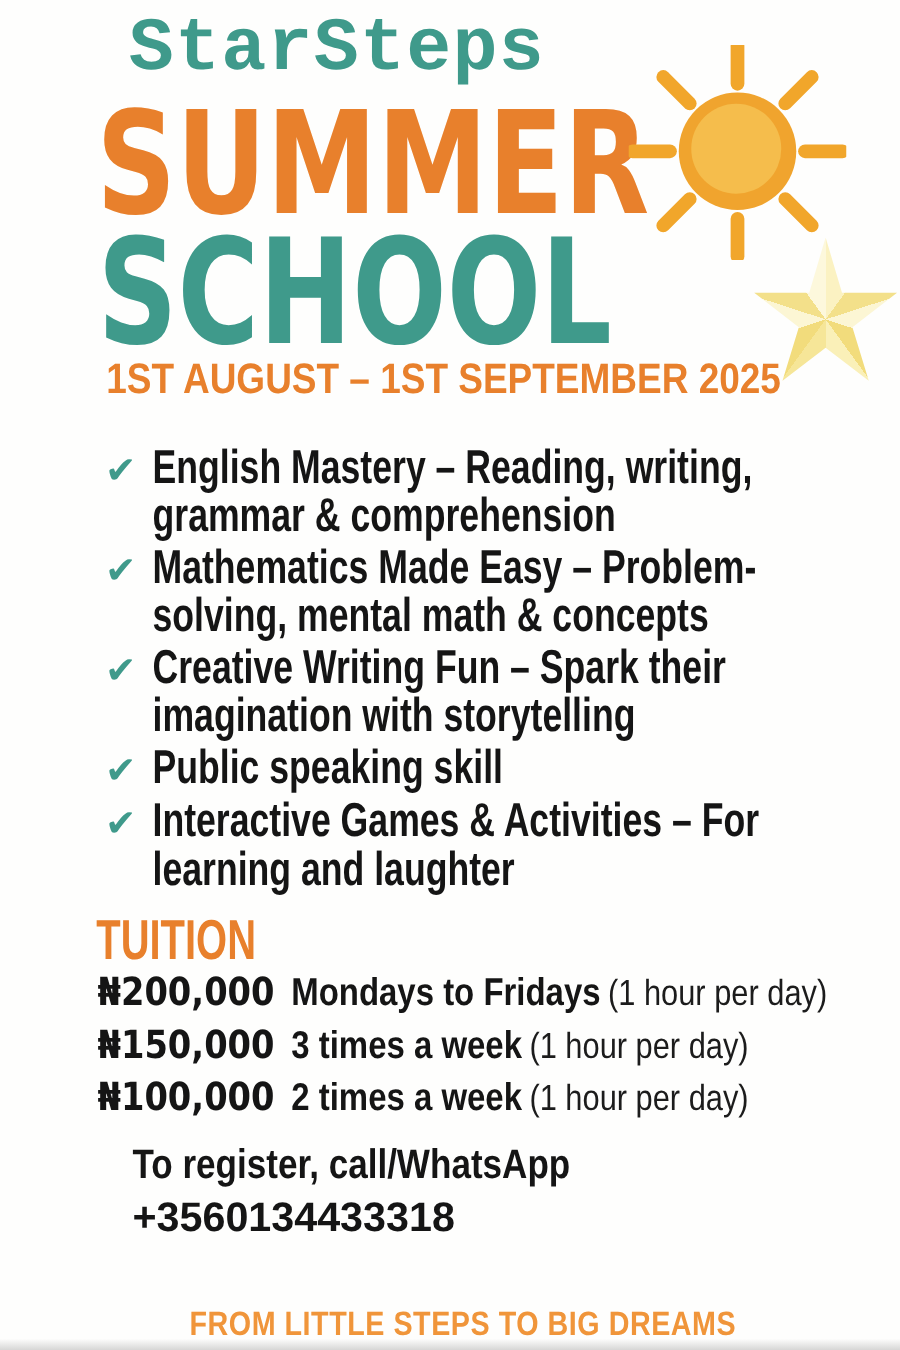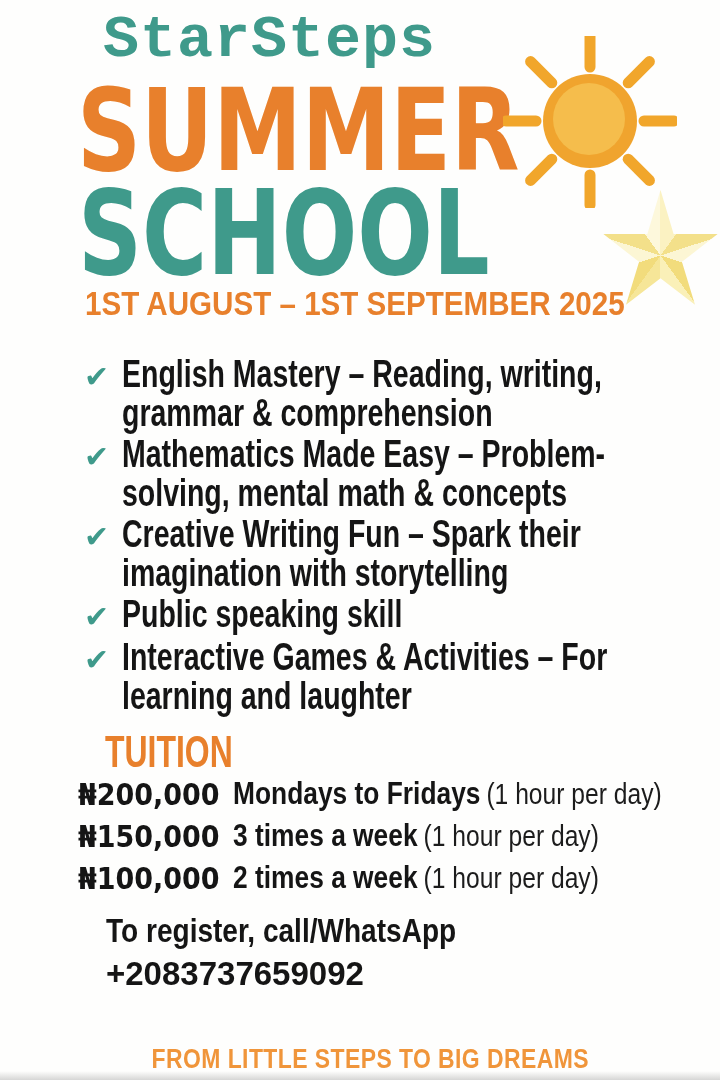--- a/index.html
+++ b/index.html
@@ -60,21 +60,21 @@
     width:38px;flex:0 0 38px;
     font-family:"DejaVu Sans", sans-serif;
     font-size:30px;line-height:39px;
     color:#3F9A8B;padding-top:2px;
   }
   .cl-text{flex:1;}
   .cl-line{font-weight:bold;font-size:38px;line-height:39px;}
   
   .tuition-heading{
     position:absolute;left:77px;top:729px;
-    font-weight:bold;font-size:45px;line-height:45px;color:#E8802C;margin-left:28px;
+    font-weight:bold;font-size:45px;line-height:45px;color:#E8802C;
   }
   .tuition-rows{position:absolute;left:78px;top:773px;width:620px;}
   .t-row{display:flex;align-items:center;height:42px;}
   .t-price{
     flex:0 0 155px;width:155px;
     font-family:"DejaVu Sans", sans-serif;
     font-weight:bold;font-size:31px;line-height:42px;
   }
   .t-desc{font-size:31px;line-height:42px;}
   .t-sched{font-weight:bold;}
@@ -192,21 +192,21 @@
       <span class="t-price"><span class="cx" style="--sx:.87">₦100,000</span></span>
       <span class="t-desc cx" style="--sx:.85">
         <span class="t-sched">2 times a week</span><span class="t-note">(1 hour per day)</span>
       </span>
     </div>
 
   </div>
 
   <div class="contact">
     <div class="c-line"><span class="cx" style="--sx:.85">To register, call/WhatsApp</span></div>
-    <div class="c-line"><span class="cx" style="--sx:1">+2083737659092</span></div>
+    <div class="c-line"><span class="cx" style="--sx:1">+3560134433318</span></div>
   </div>
 
   <div class="tagline">
     <span class="inner">FROM LITTLE STEPS TO BIG DREAMS</span>
   </div>
 
   <div class="bottom-shade"></div>
 
 </div>
 

